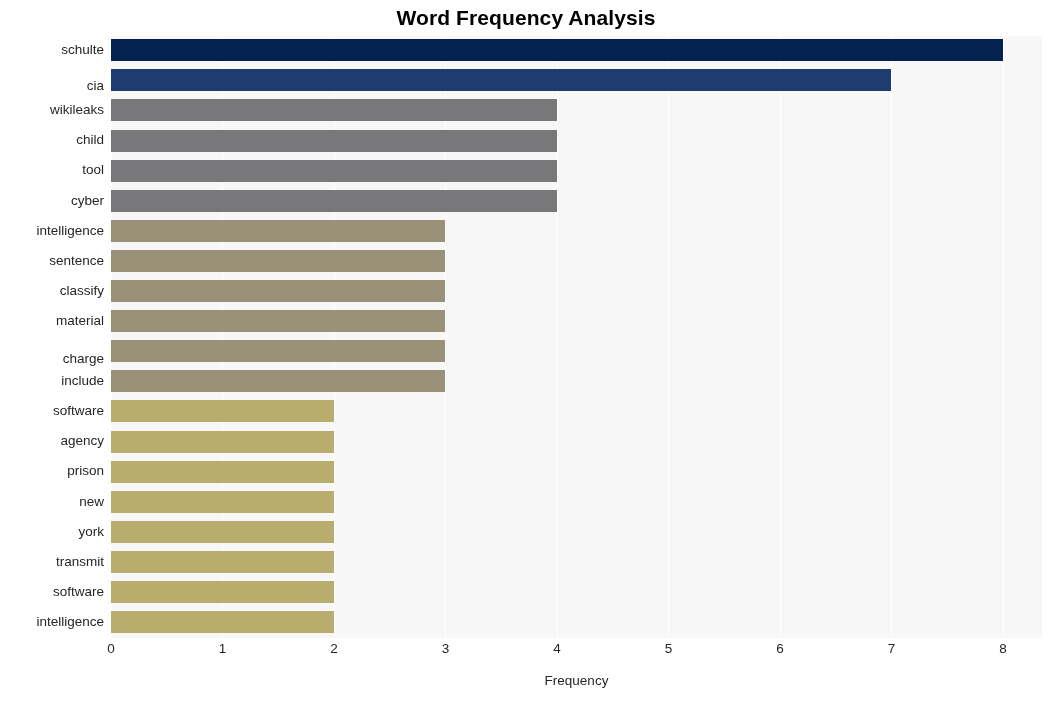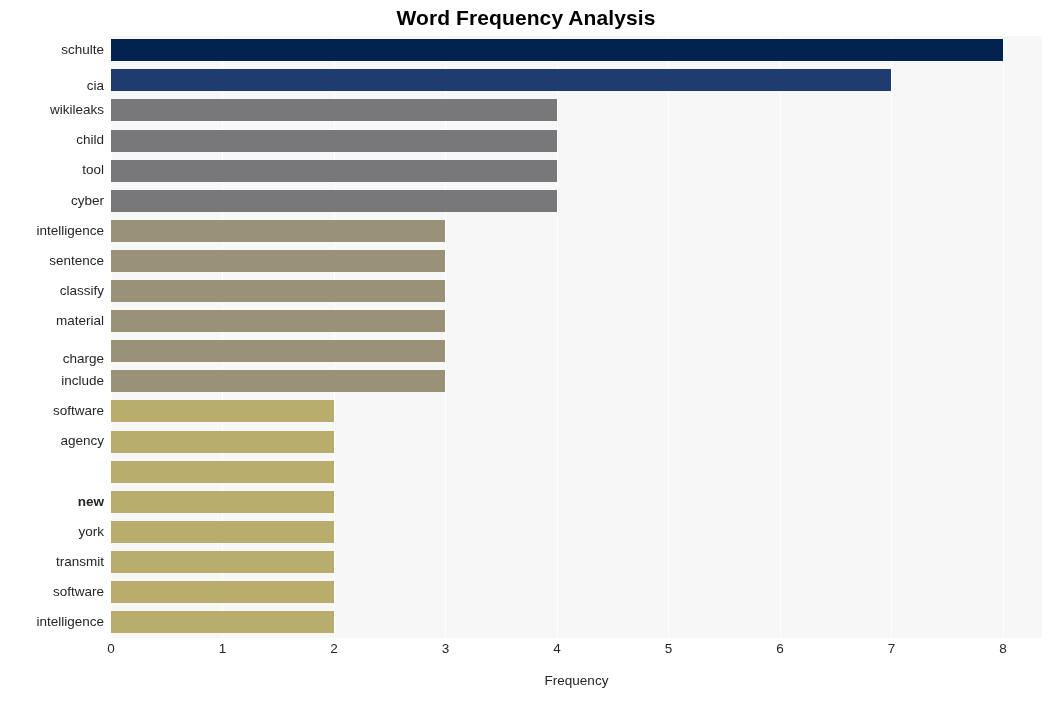--- a/index.html
+++ b/index.html
@@ -208,21 +208,22 @@
       <div class="y-tick-label" style="top: 120.4px;">tool</div>
       <div class="y-tick-label" style="top: 150.5px;">cyber</div>
       <div class="y-tick-label" style="top: 180.6px;">intelligence</div>
       <div class="y-tick-label" style="top: 210.7px;">sentence</div>
       <div class="y-tick-label" style="top: 240.8px;">classify</div>
       <div class="y-tick-label" style="top: 270.9px;">material</div>
       <div class="y-tick-label" style="top: 301px; margin-top: 8px;">charge</div>
       <div class="y-tick-label" style="top: 361.2px;">software</div>
       <div class="y-tick-label" style="top: 331.1px;">include</div>
       <div class="y-tick-label" style="top: 391.3px;">agency</div>
-      <div class="y-tick-label" style="top: 451.5px; font-weight: bold;">new</div>
+      <div class="y-tick-label" style="top: 421.4px;">prison</div>
+      <div class="y-tick-label" style="top: 451.5px;">new</div>
       <div class="y-tick-label" style="top: 481.6px;">york</div>
       <div class="y-tick-label" style="top: 511.7px;">transmit</div>
       <div class="y-tick-label" style="top: 541.8px;">software</div>
       <div class="y-tick-label" style="top: 571.9px;">intelligence</div>
     </div>
 
   <div id="x-axis-labels">
       <div class="x-tick-label" style="left: 0px;">0</div>
       <div class="x-tick-label" style="left: 111.497px;">1</div>
       <div class="x-tick-label" style="left: 222.994px;">2</div>

